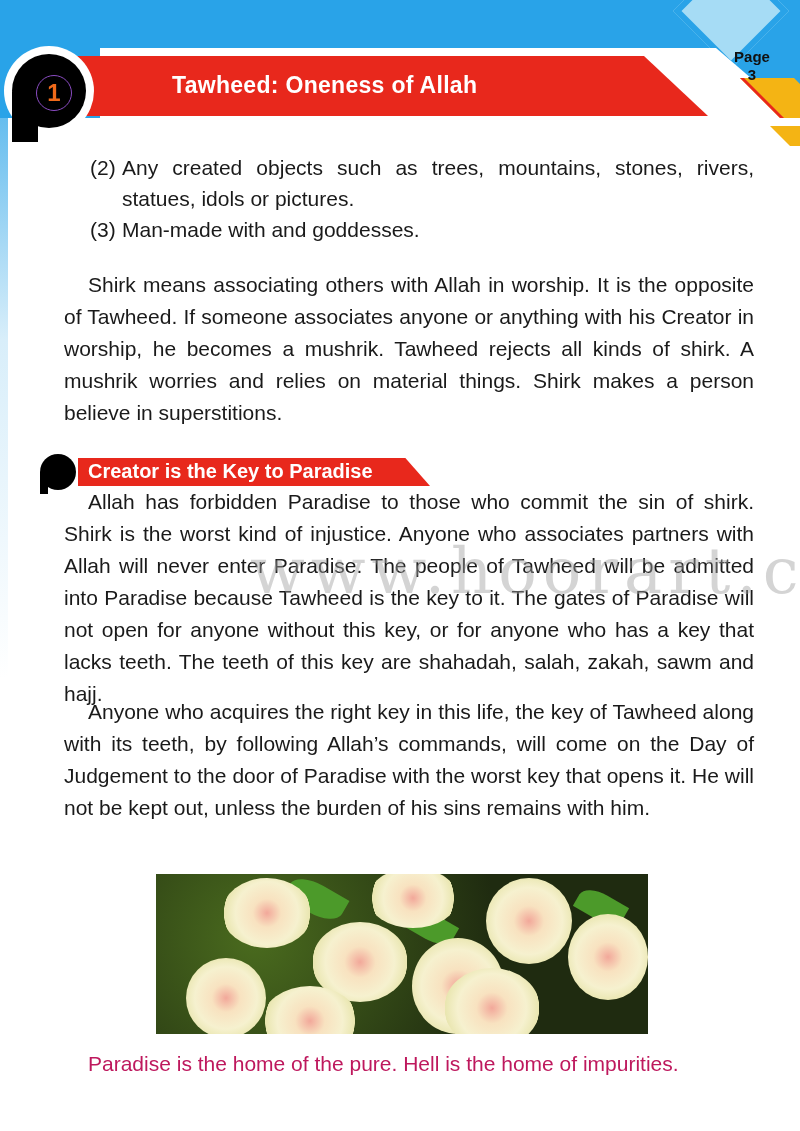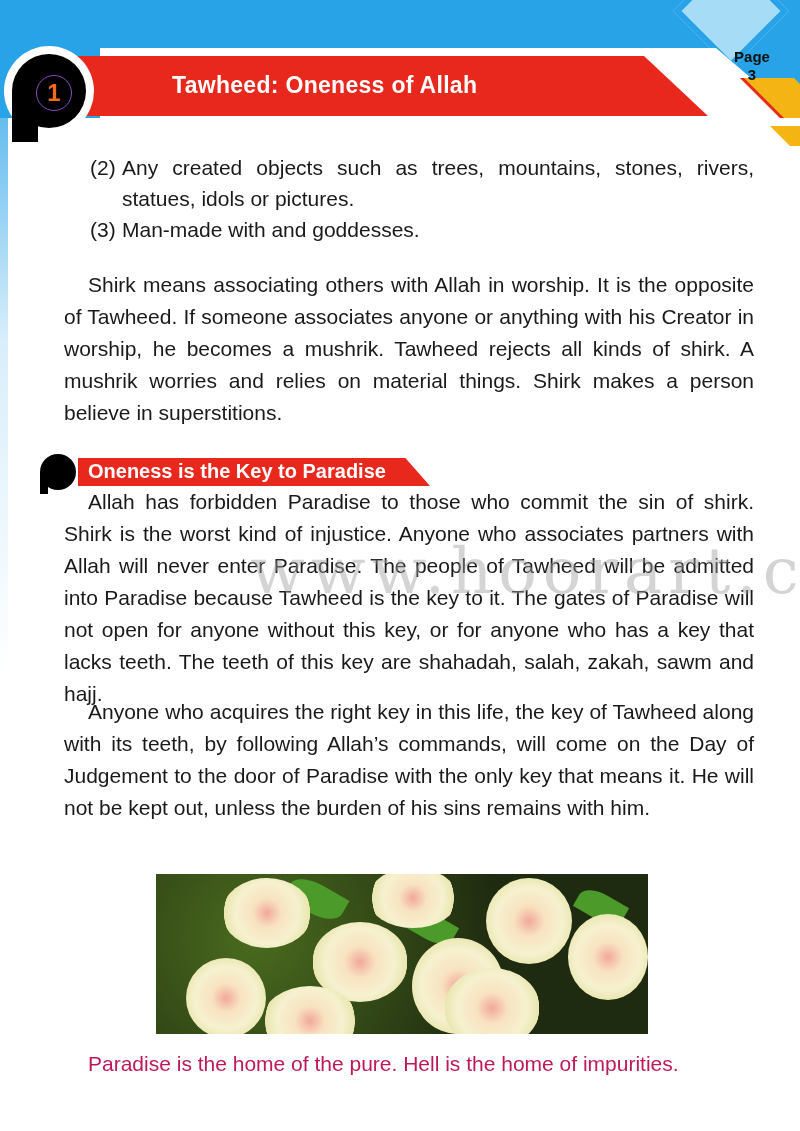--- a/index.html
+++ b/index.html
@@ -119,25 +119,25 @@
   <span class="list-num">(3)</span>
   <span class="list-text">Man-made with and goddesses.</span>
 </div>
 
 <div class="para indent" style="top:269px;">Shirk means associating others with Allah in worship. It is the opposite of Tawheed. If someone associates anyone or anything with his Creator in worship, he becomes a mushrik. Tawheed rejects all kinds of shirk. A mushrik worries and relies on material things. Shirk makes a person believe in superstitions.</div>
 
 <div class="sub-head">
   <div class="sub-bar"></div>
   <div class="sub-bullet"></div>
   <div class="sub-bullet-tail"></div>
-  <div class="sub-text">Oneness is the Key to Paradise</div>
+  <div class="sub-text">Creator is the Key to Paradise</div>
 </div>
 
 <div class="para indent" style="top:486px;">Allah has forbidden Paradise to those who commit the sin of shirk. Shirk is the worst kind of injustice. Anyone who associates partners with Allah will never enter Paradise. The people of Tawheed will be admitted into Paradise because Tawheed is the key to it. The gates of Paradise will not open for anyone without this key, or for anyone who has a key that lacks teeth. The teeth of this key are shahadah, salah, zakah, sawm and hajj.</div>
-<div class="para indent" style="top:696px;">Anyone who acquires the right key in this life, the key of Tawheed along with its teeth, by following Allah’s commands, will come on the Day of Judgement to the door of Paradise with the only key that means it. He will not be kept out, unless the burden of his sins remains with him.</div>
+<div class="para indent" style="top:696px;">Anyone who acquires the right key in this life, the key of Tawheed along with its teeth, by following Allah’s commands, will come on the Day of Judgement to the door of Paradise with the worst key that opens it. He will not be kept out, unless the burden of his sins remains with him.</div>
 
 <div class="watermark">www.hoorart.com</div>
 
 <div class="photo">
   <div class="leaf" style="left:130px; top:10px; width:60px; height:30px;"></div>
   <div class="leaf" style="left:250px; top:40px; width:50px; height:26px;"></div>
   <div class="leaf" style="left:420px; top:20px; width:50px; height:26px;"></div>
   <div class="rose" style="left:66px; top:4px; width:90px; height:70px;"></div>
   <div class="rose" style="left:212px; top:-6px; width:90px; height:60px;"></div>
   <div class="rose" style="left:330px; top:4px; width:86px; height:86px;"></div>

